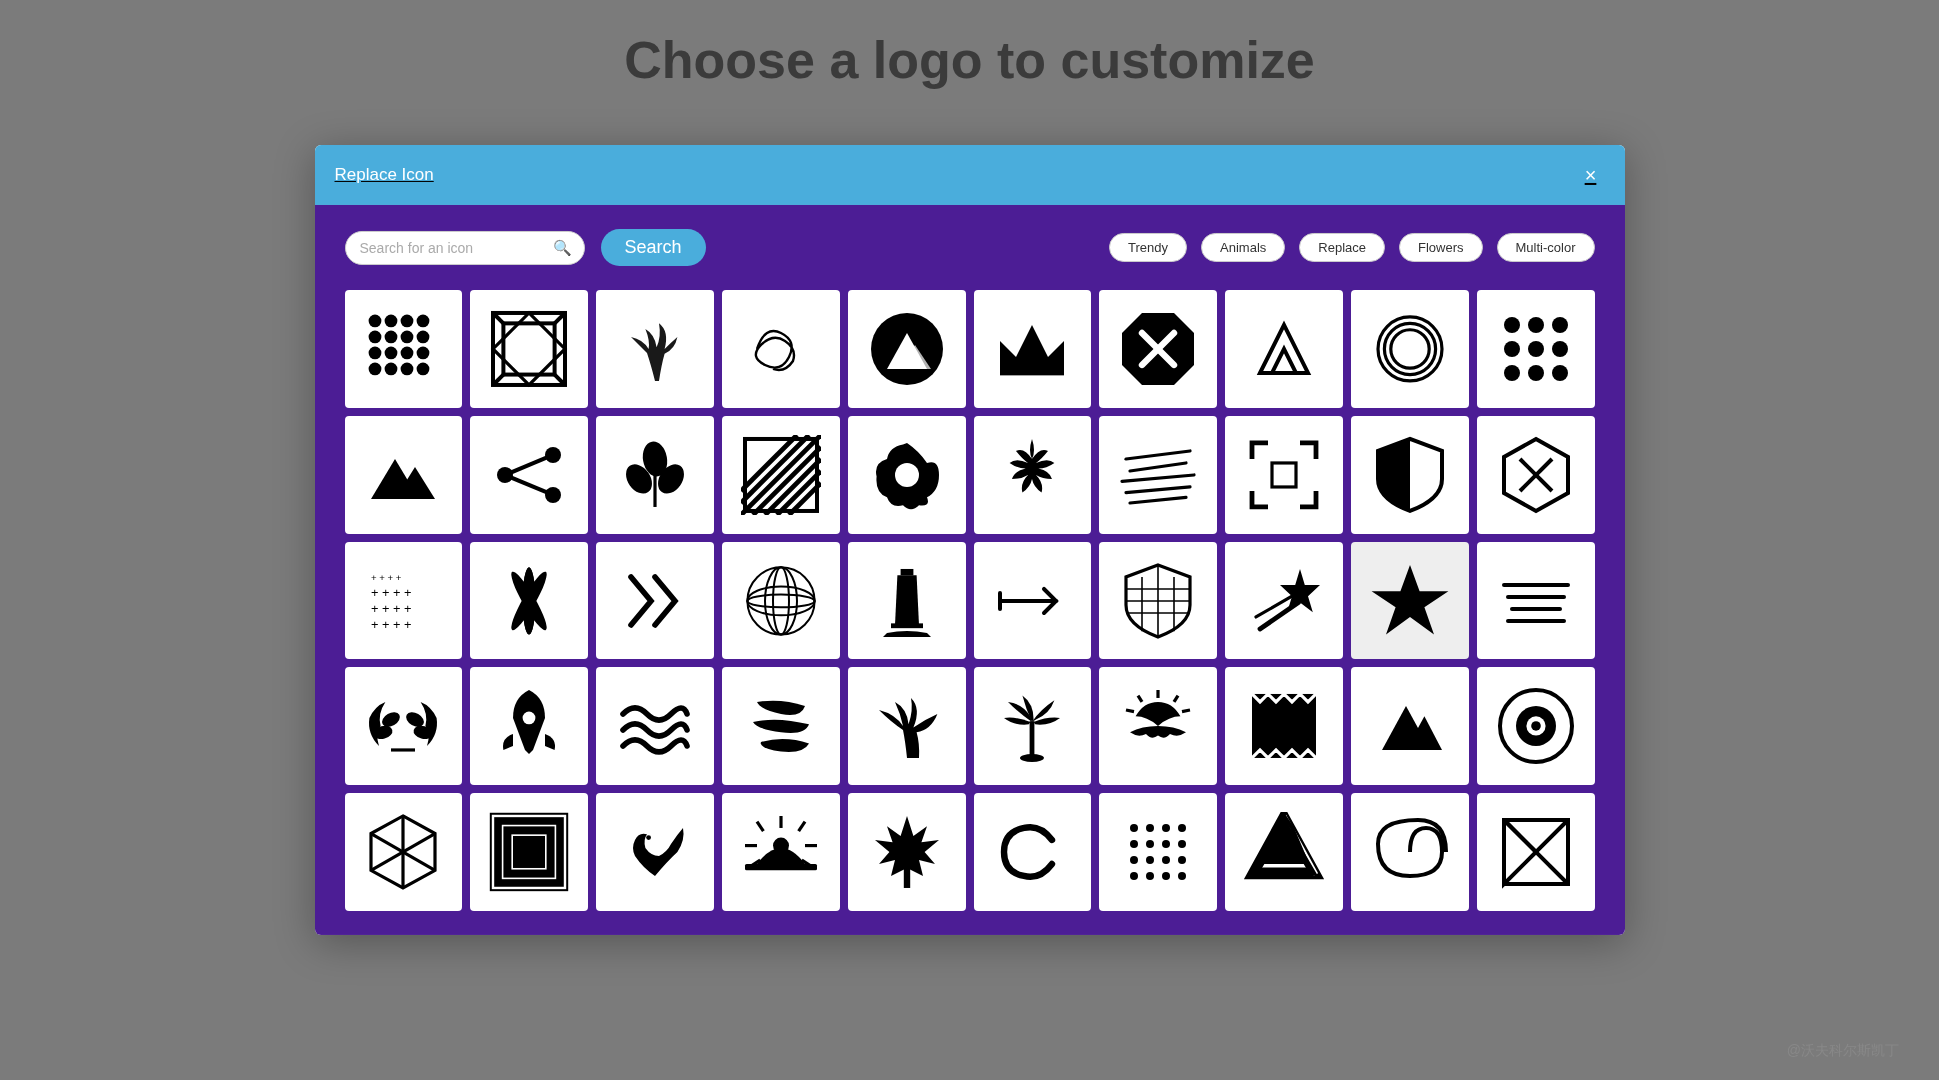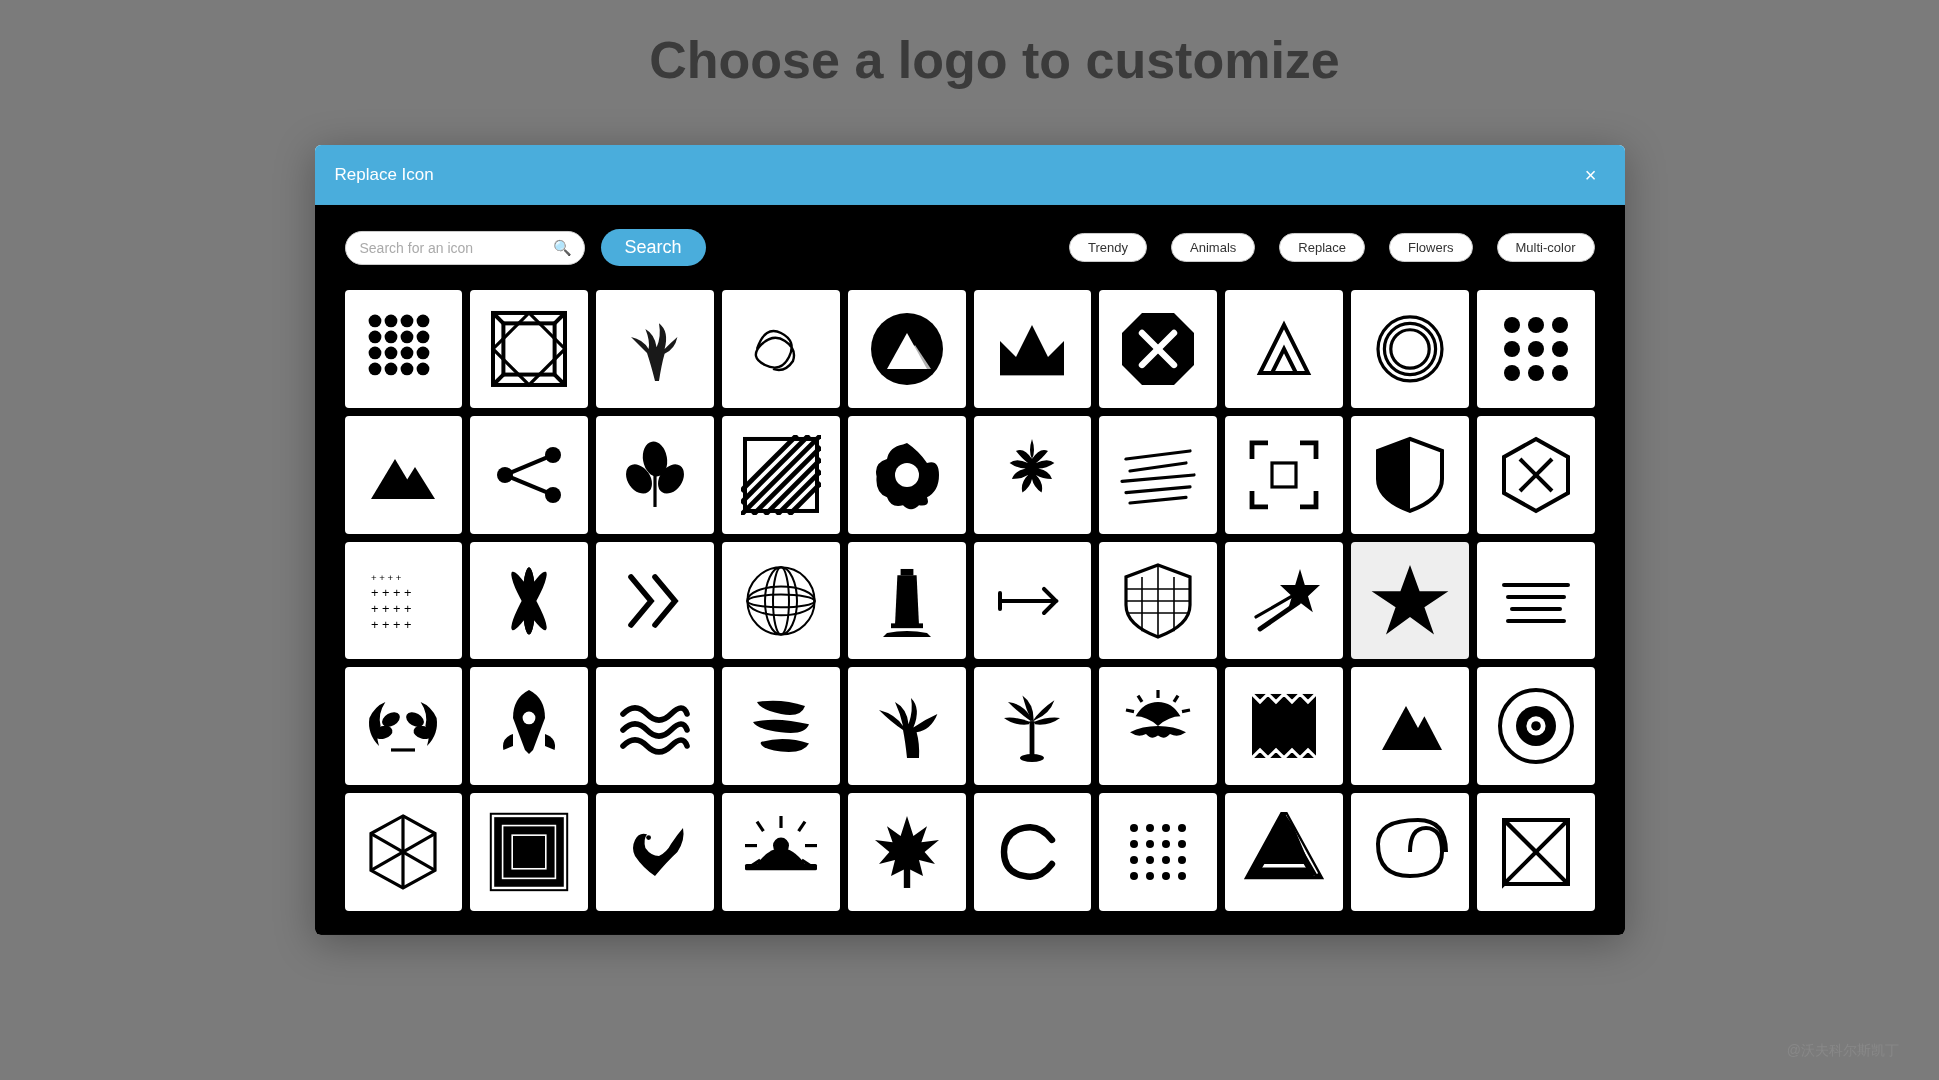--- a/index.html
+++ b/index.html
@@ -19,21 +19,20 @@
     .background-text {
       position: absolute;
       top: 30px;
       left: 50%;
       transform: translateX(-50%);
       font-size: 52px;
       font-weight: 700;
       color: #555;
       white-space: nowrap;
       z-index: 0;
-      margin-left: 25px;
     }
 
     .modal-overlay {
       position: absolute;
       top: 0; left: 0; right: 0; bottom: 0;
       background: rgba(0,0,0,0.3);
       z-index: 1;
     }
 
     .modal {
@@ -48,20 +47,21 @@
       z-index: 10;
       box-shadow: 0 8px 40px rgba(0,0,0,0.3);
     }
 
     .modal-header {
       background: #4aaddc;
       padding: 16px 20px;
       display: flex;
       align-items: center;
       justify-content: space-between;
+      text-decoration: underline;
     }
 
     .modal-title {
       color: #fff;
       font-size: 17px;
       font-weight: 500;
     }
 
     .modal-close {
       background: none;
@@ -73,21 +73,21 @@
       height: 28px;
       display: flex;
       align-items: center;
       justify-content: center;
       border-radius: 50%;
       line-height: 1;
     }
 
     .modal-body {
       padding: 24px 30px;
-      background: #000000;
+      background: #4c1d95;
     }
 
     .search-row {
       display: flex;
       align-items: center;
       gap: 16px;
       margin-bottom: 24px;
     }
 
     .search-input-wrap {
@@ -122,21 +122,21 @@
       border-radius: 20px;
       padding: 8px 24px;
       font-size: 18px;
       cursor: pointer;
       font-weight: 500;
     }
 
     .filter-tags {
       margin-left: auto;
       display: flex;
-      gap: 24px;
+      gap: 14px;
     }
 
     .filter-tag {
       border: 1px solid #ccc;
       background: #fff;
       border-radius: 20px;
       padding: 6px 18px;
       font-size: 13px;
       color: #333;
       cursor: pointer;

